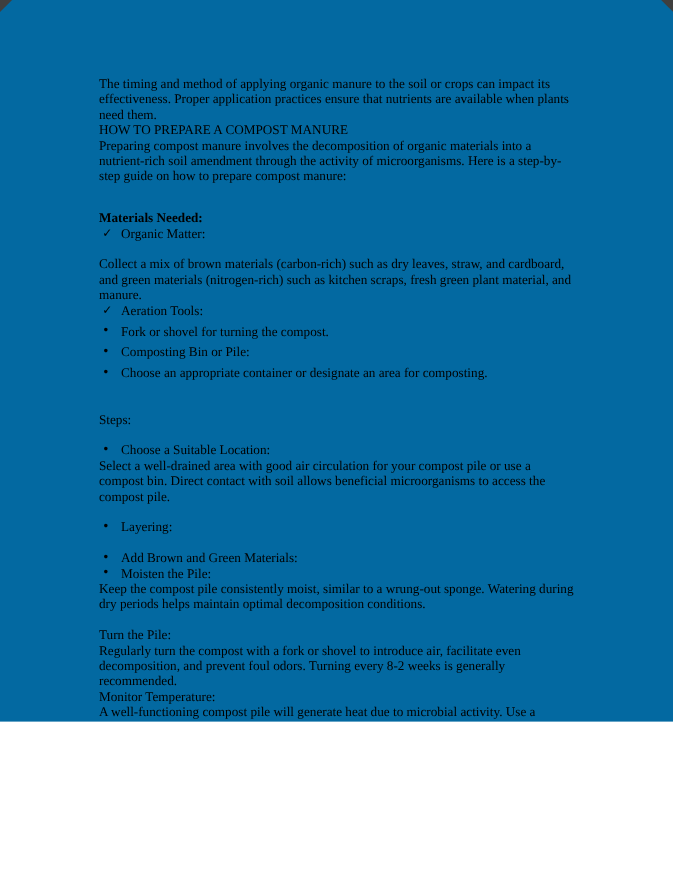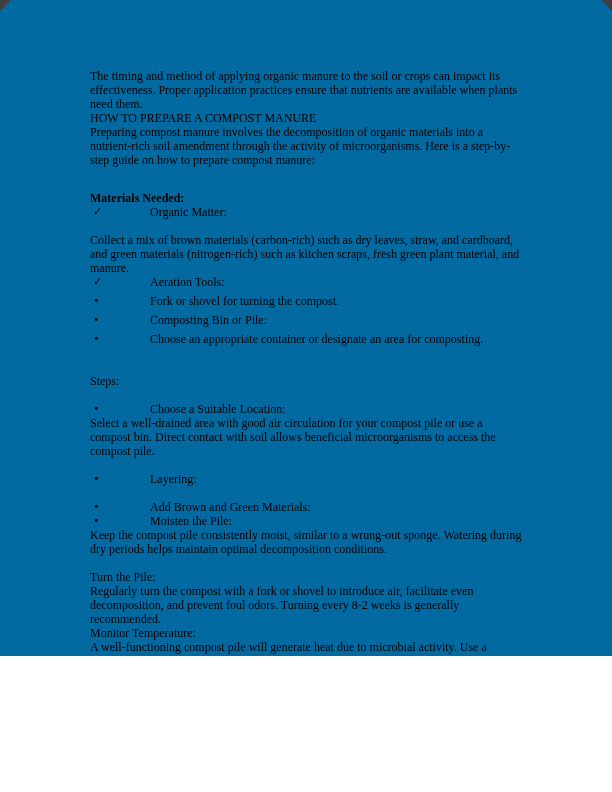--- a/index.html
+++ b/index.html
@@ -21,21 +21,21 @@
   .corner.tr { right:0; border-top:11px solid #3f3f3f; border-left:11px solid transparent; }
   .para, .li { font-size:12px; line-height:14px; text-align:left; }
   .bold { font-weight:bold;margin-top:24px; }
   .spacer { height:14px; }
   .li { display:flex; margin-left:3px; }
   .li .marker {
     flex:0 0 17px; width:17px;
     font-family:"DejaVu Sans","Liberation Sans",sans-serif;
     font-size:11px; line-height:14px;
   }
-  .li .li-text { flex:1 1 auto;margin-left:40px; }
+  .li .li-text { flex:1 1 auto; }
   .li-sp { margin-bottom:5px; }
 </style>
 </head>
 <body>
 
 <div class="page">
   <div class="corner tl"></div>
   <div class="corner tr"></div>
 
   <p class="para">The timing and method of applying organic manure to the soil or crops can impact its effectiveness. Proper application practices ensure that nutrients are available when plants need them.</p>

